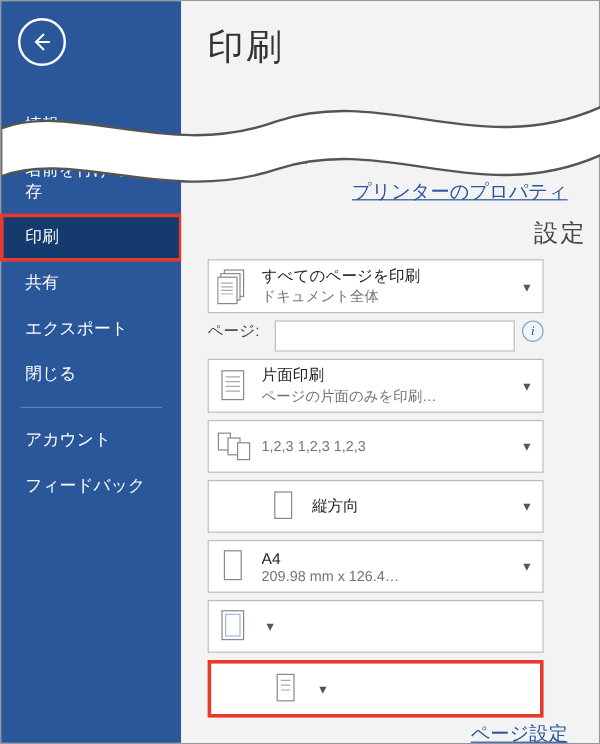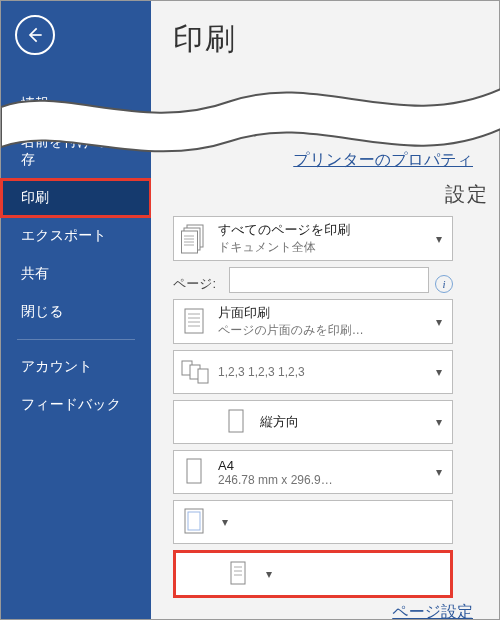--- a/index.html
+++ b/index.html
@@ -35,21 +35,21 @@
   .opt-list { margin-top: 8px; display: flex; flex-direction: column; gap: 6px; }
   .opt { border: 1px solid #bcbcbc; background: #fff; display: flex; align-items: center; padding: 4px 6px; min-height: 44px; cursor: pointer; width: 280px; }
   .opt .icon { width: 30px; height: 34px; display: flex; align-items: center; justify-content: center; margin-right: 8px; flex-shrink: 0; }
   .opt .texts { flex: 1; display: flex; flex-direction: column; overflow: hidden; }
   .opt .t1 { font-size: 13px; color: #222; white-space: nowrap; overflow: hidden; text-overflow: ellipsis; }
   .opt .t2 { font-size: 12px; color: #737373; white-space: nowrap; overflow: hidden; text-overflow: ellipsis; }
   .opt .caret { width: 14px; text-align: center; color: #555; font-size: 12px; }
   .opt.slim { min-height: 38px; padding-left: 48px; }
   .opt.slim .t1 { font-size: 13px; }
 
-  .pages-row { display: flex; align-items: flex-end; gap: 6px; width: 280px; }
+  .pages-row { display: flex; align-items: flex-start; gap: 6px; width: 280px; }
   .pages-row .lbl { font-size: 13px; color: #444; width: 50px; }
   .pages-row input { flex: 1; height: 26px; border: 1px solid #bcbcbc; padding: 0 6px; font-size: 13px; }
   .pages-row .info { width: 18px; height: 18px; border: 1px solid #7aa5d6; border-radius: 50%; color: #2a569a; font-size: 11px; line-height: 16px; text-align: center; font-style: italic; font-family: serif; }
   .doc-rect { fill: #fff; stroke: #888; stroke-width: 1; }
   .doc-lines { stroke: #aaa; stroke-width: 1; }
 
   
   .wave-wrap { position: absolute; left: 0; top: 78px; width: 500px; height: 80px; z-index: 5; pointer-events: none; }
   .wave-wrap svg { width: 100%; height: 100%; }
 
@@ -70,22 +70,22 @@
           <path d="M14 4 L6 12 L14 20" fill="none" stroke="#fff" stroke-width="2"></path>
           <line x1="6" y1="12" x2="20" y2="12" stroke="#fff" stroke-width="2"></line>
         </svg>
     </div>
     <div class="menu">
       <div class="menu-item">情報</div>
       <div class="menu-item" style="opacity:.0; height:0; padding:0;">新規</div>
       <div class="menu-item" style="opacity:.0; height:0; padding:0;">開く</div>
       <div class="menu-item">名前を付けて保存</div>
       <div class="menu-item selected highlight-red">印刷</div>
+      <div class="menu-item">共有</div>
       <div class="menu-item">エクスポート</div>
-      <div class="menu-item">共有</div>
       <div class="menu-item">閉じる</div>
       <div class="menu-sep"></div>
       <div class="menu-item">アカウント</div>
       <div class="menu-item">フィードバック</div>
     </div>
   </div>
 
   <div class="main">
     <div class="page-title">印刷</div>
 
@@ -179,21 +179,21 @@
       </div>
 
       <div class="opt">
         <span class="icon">
           <svg width="22" height="30" viewBox="0 0 22 30">
               <rect class="doc-rect" x="3" y="2" width="14" height="24"></rect>
             </svg>
         </span>
         <span class="texts">
           <span class="t1">A4</span>
-          <span class="t2">246.78 mm x 296.9…</span>
+          <span class="t2">209.98 mm x 126.4…</span>
         </span>
         <span class="caret">▾</span>
       </div>
 
       <div class="opt">
         <span class="icon">
           <svg width="24" height="30" viewBox="0 0 24 30">
               <rect class="doc-rect" x="2" y="2" width="18" height="24"></rect>
               <rect x="5" y="5" width="12" height="18" fill="none" stroke="#9bb8e6" stroke-width="1"></rect>
             </svg>

